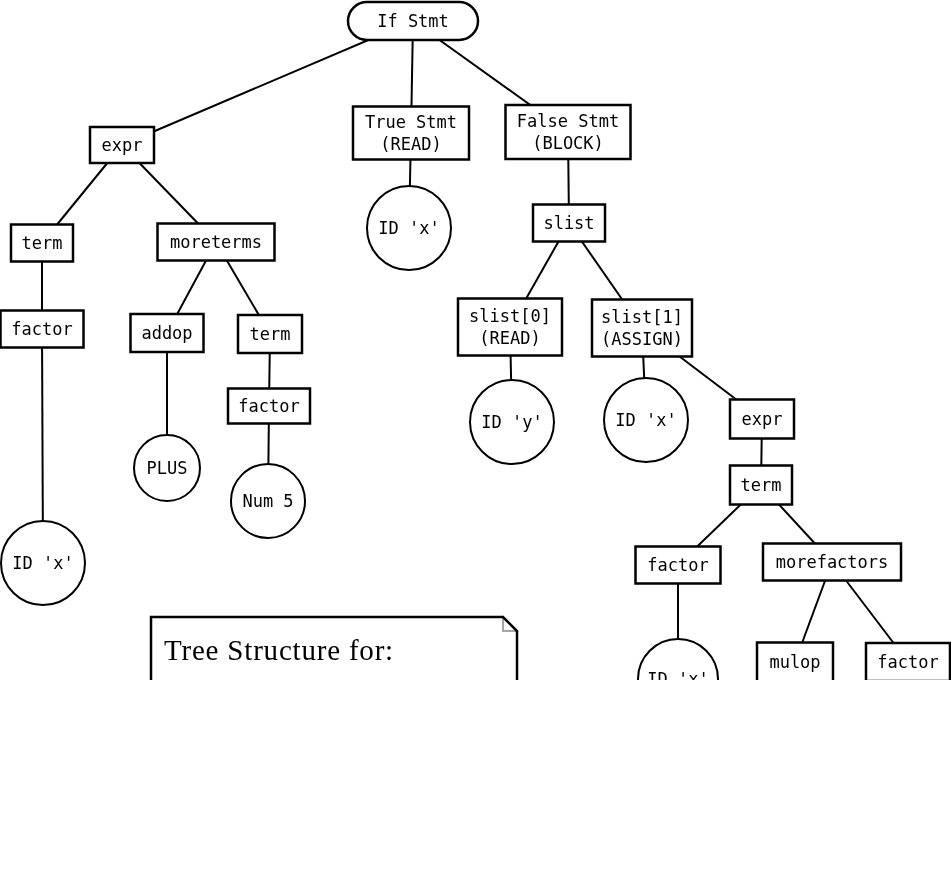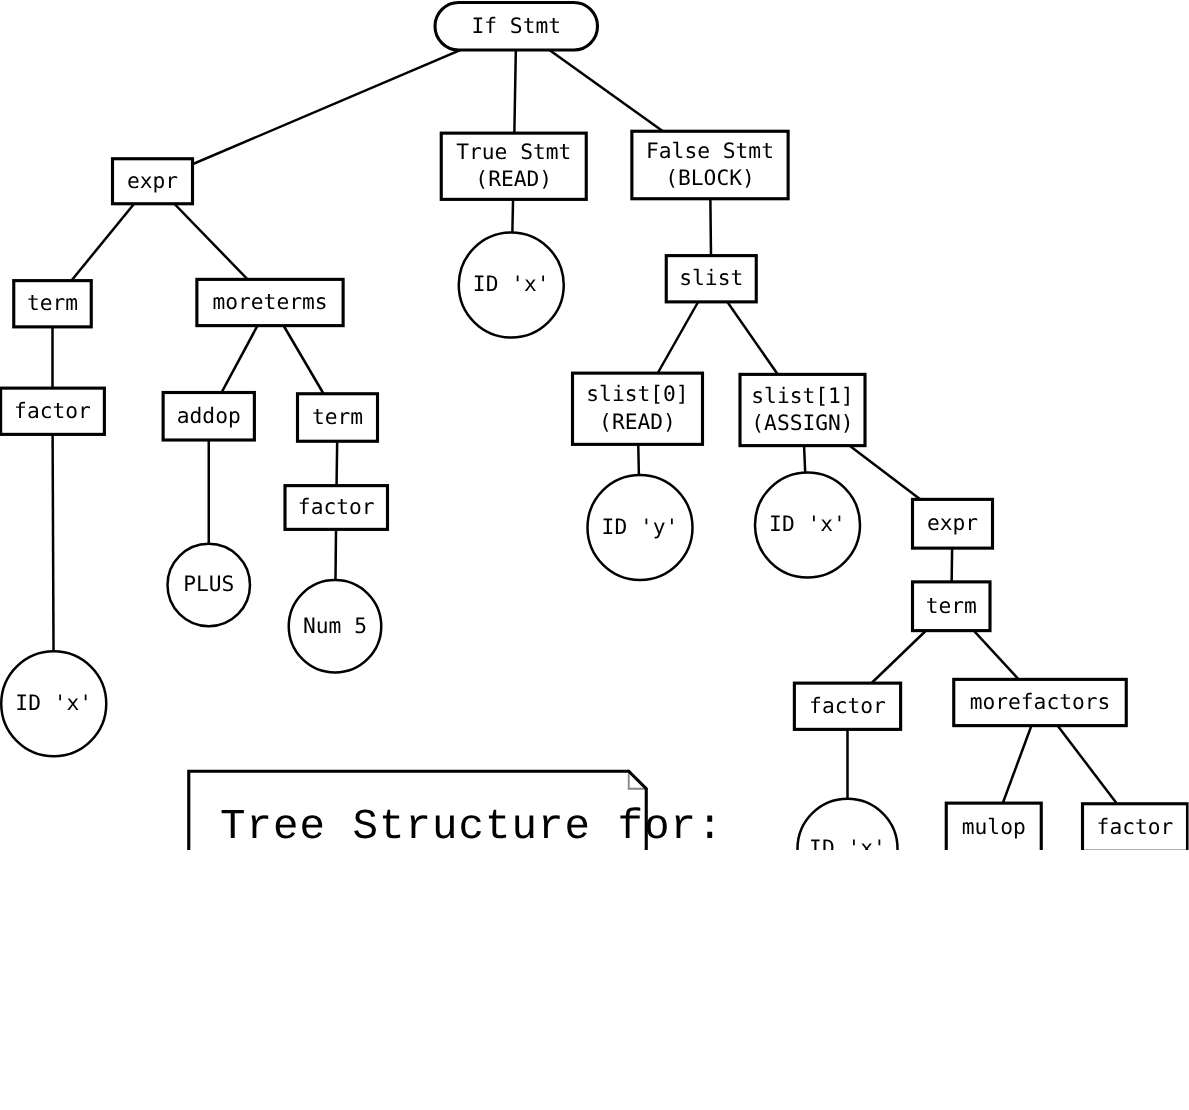--- a/index.html
+++ b/index.html
@@ -13,23 +13,23 @@
   }
   svg { position: absolute; left: 0; top: 0; }
   .node-label {
     font-family: "DejaVu Sans Mono", monospace;
     font-size: 17px;
     fill: #000000;
     text-anchor: middle;
   }
   pre.note-line {
     position: absolute;
-    margin: 16px;
-    font-family: Liberation Mono, monospace;
-    font-size: 34px;
+    margin: 4px;
+    font-family: Liberation Serif, serif;
+    font-size: 29px;
     line-height: 28px;
     letter-spacing: 0.8px;
     color: #000000;
     white-space: pre;
   }
   #note-title { left: 160px; top: 632px; }
   #note-code  { left: 160px; top: 687px; }
 </style>
 </head>
 <body>

